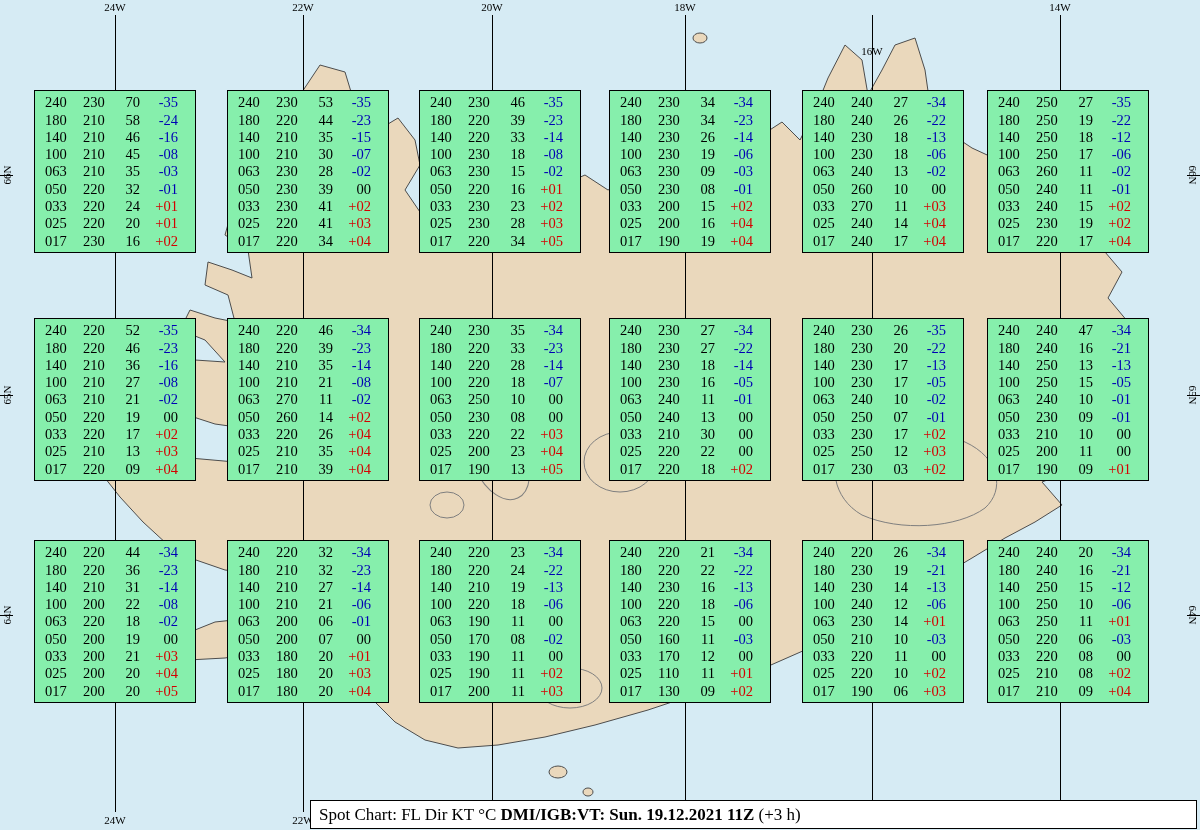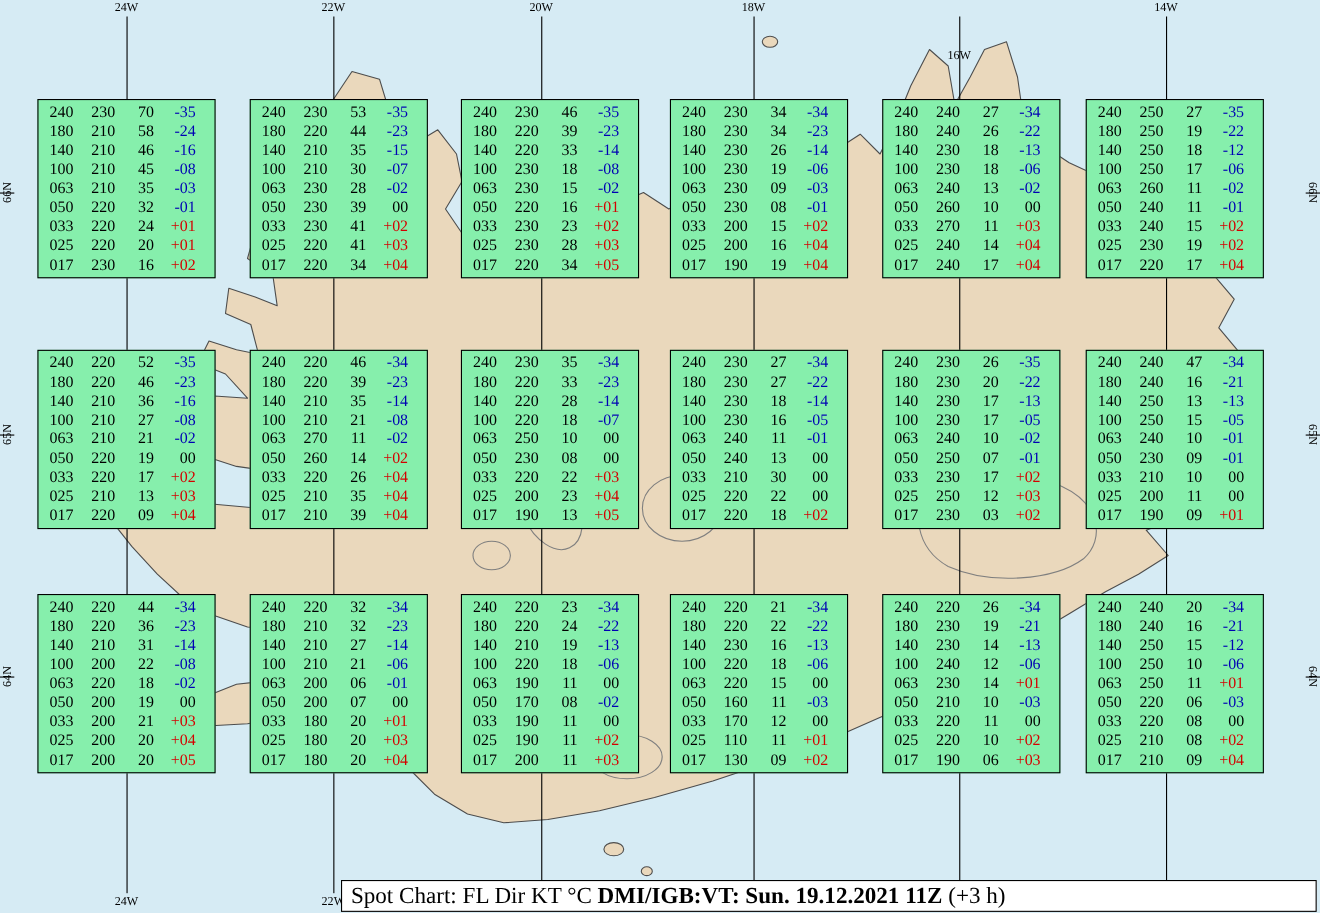--- a/index.html
+++ b/index.html
@@ -68,21 +68,21 @@
     left: 310px;
     top: 800px;
     width: 887px;
     height: 29px;
     box-sizing: border-box;
     background: #fff;
     border: 1px solid #000;
     display: flex;
     align-items: center;
     padding: 0 8px;
-    font-size: 21px;
+    font-size: 17px;
     white-space: pre;
   }
   .bold { font-weight: bold; }
 </style>
 </head>
 <body>
 
 <div id="stage">
 
   <svg id="map-svg" width="1200" height="830" viewBox="0 0 1200 830">

